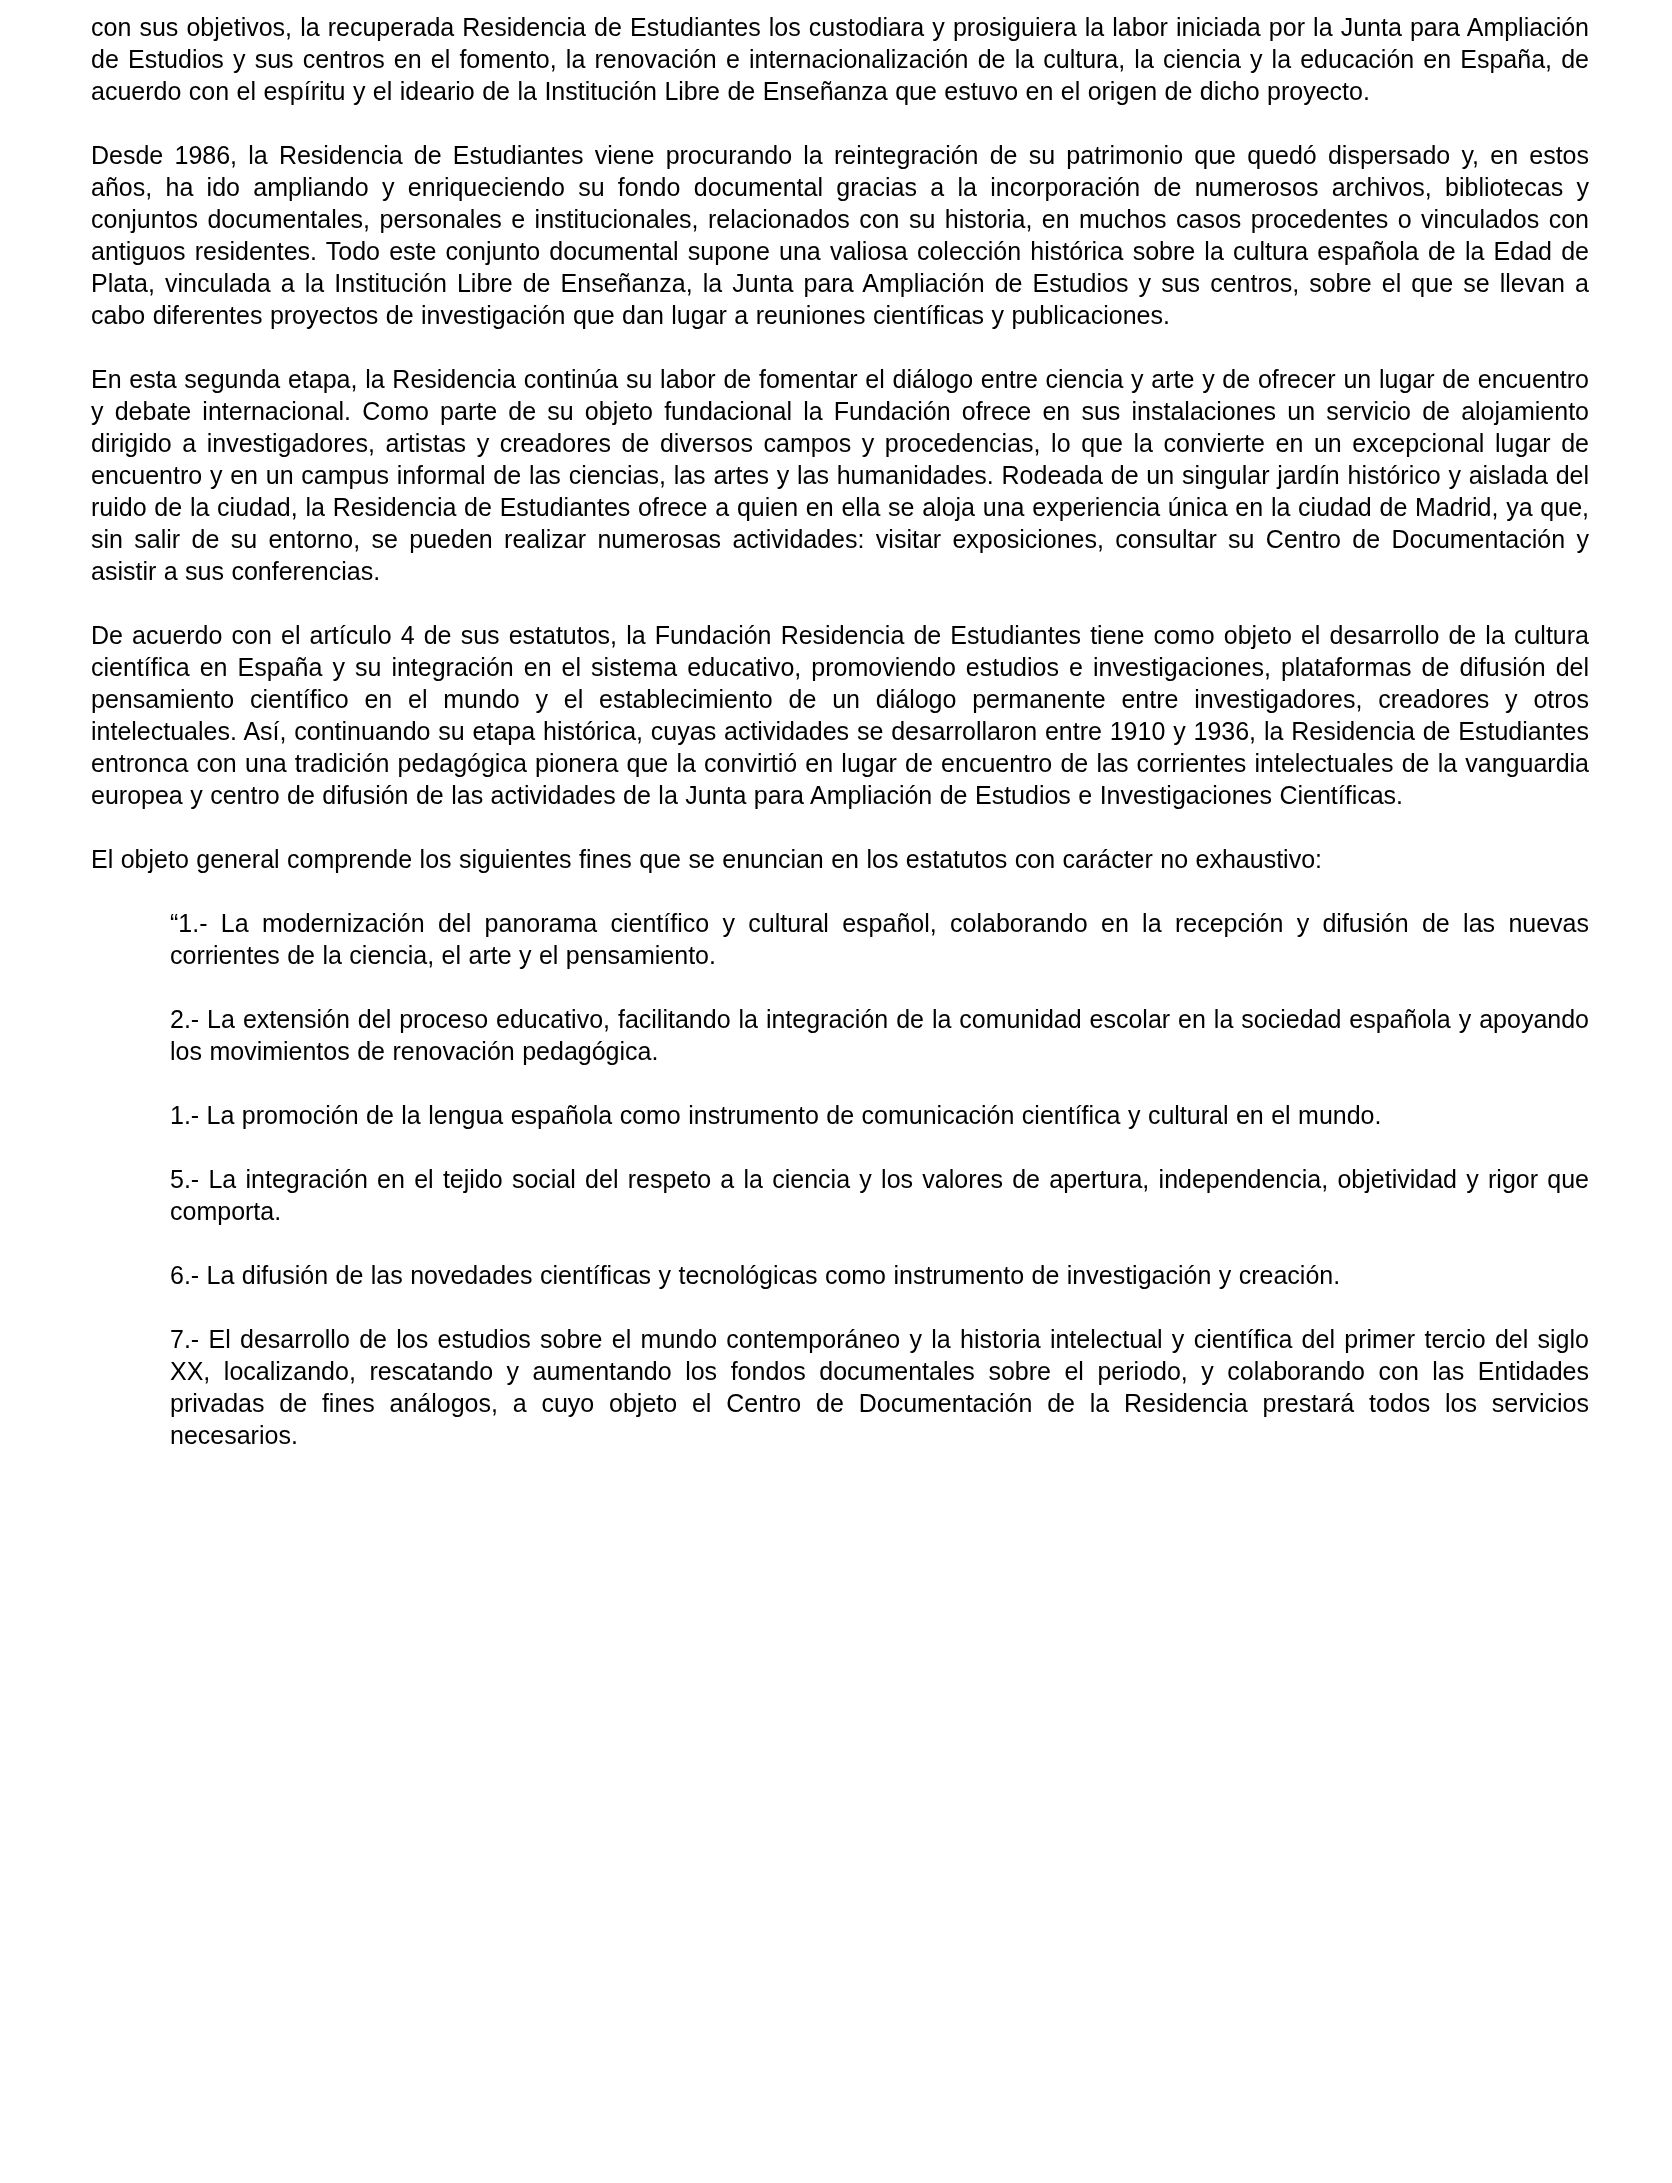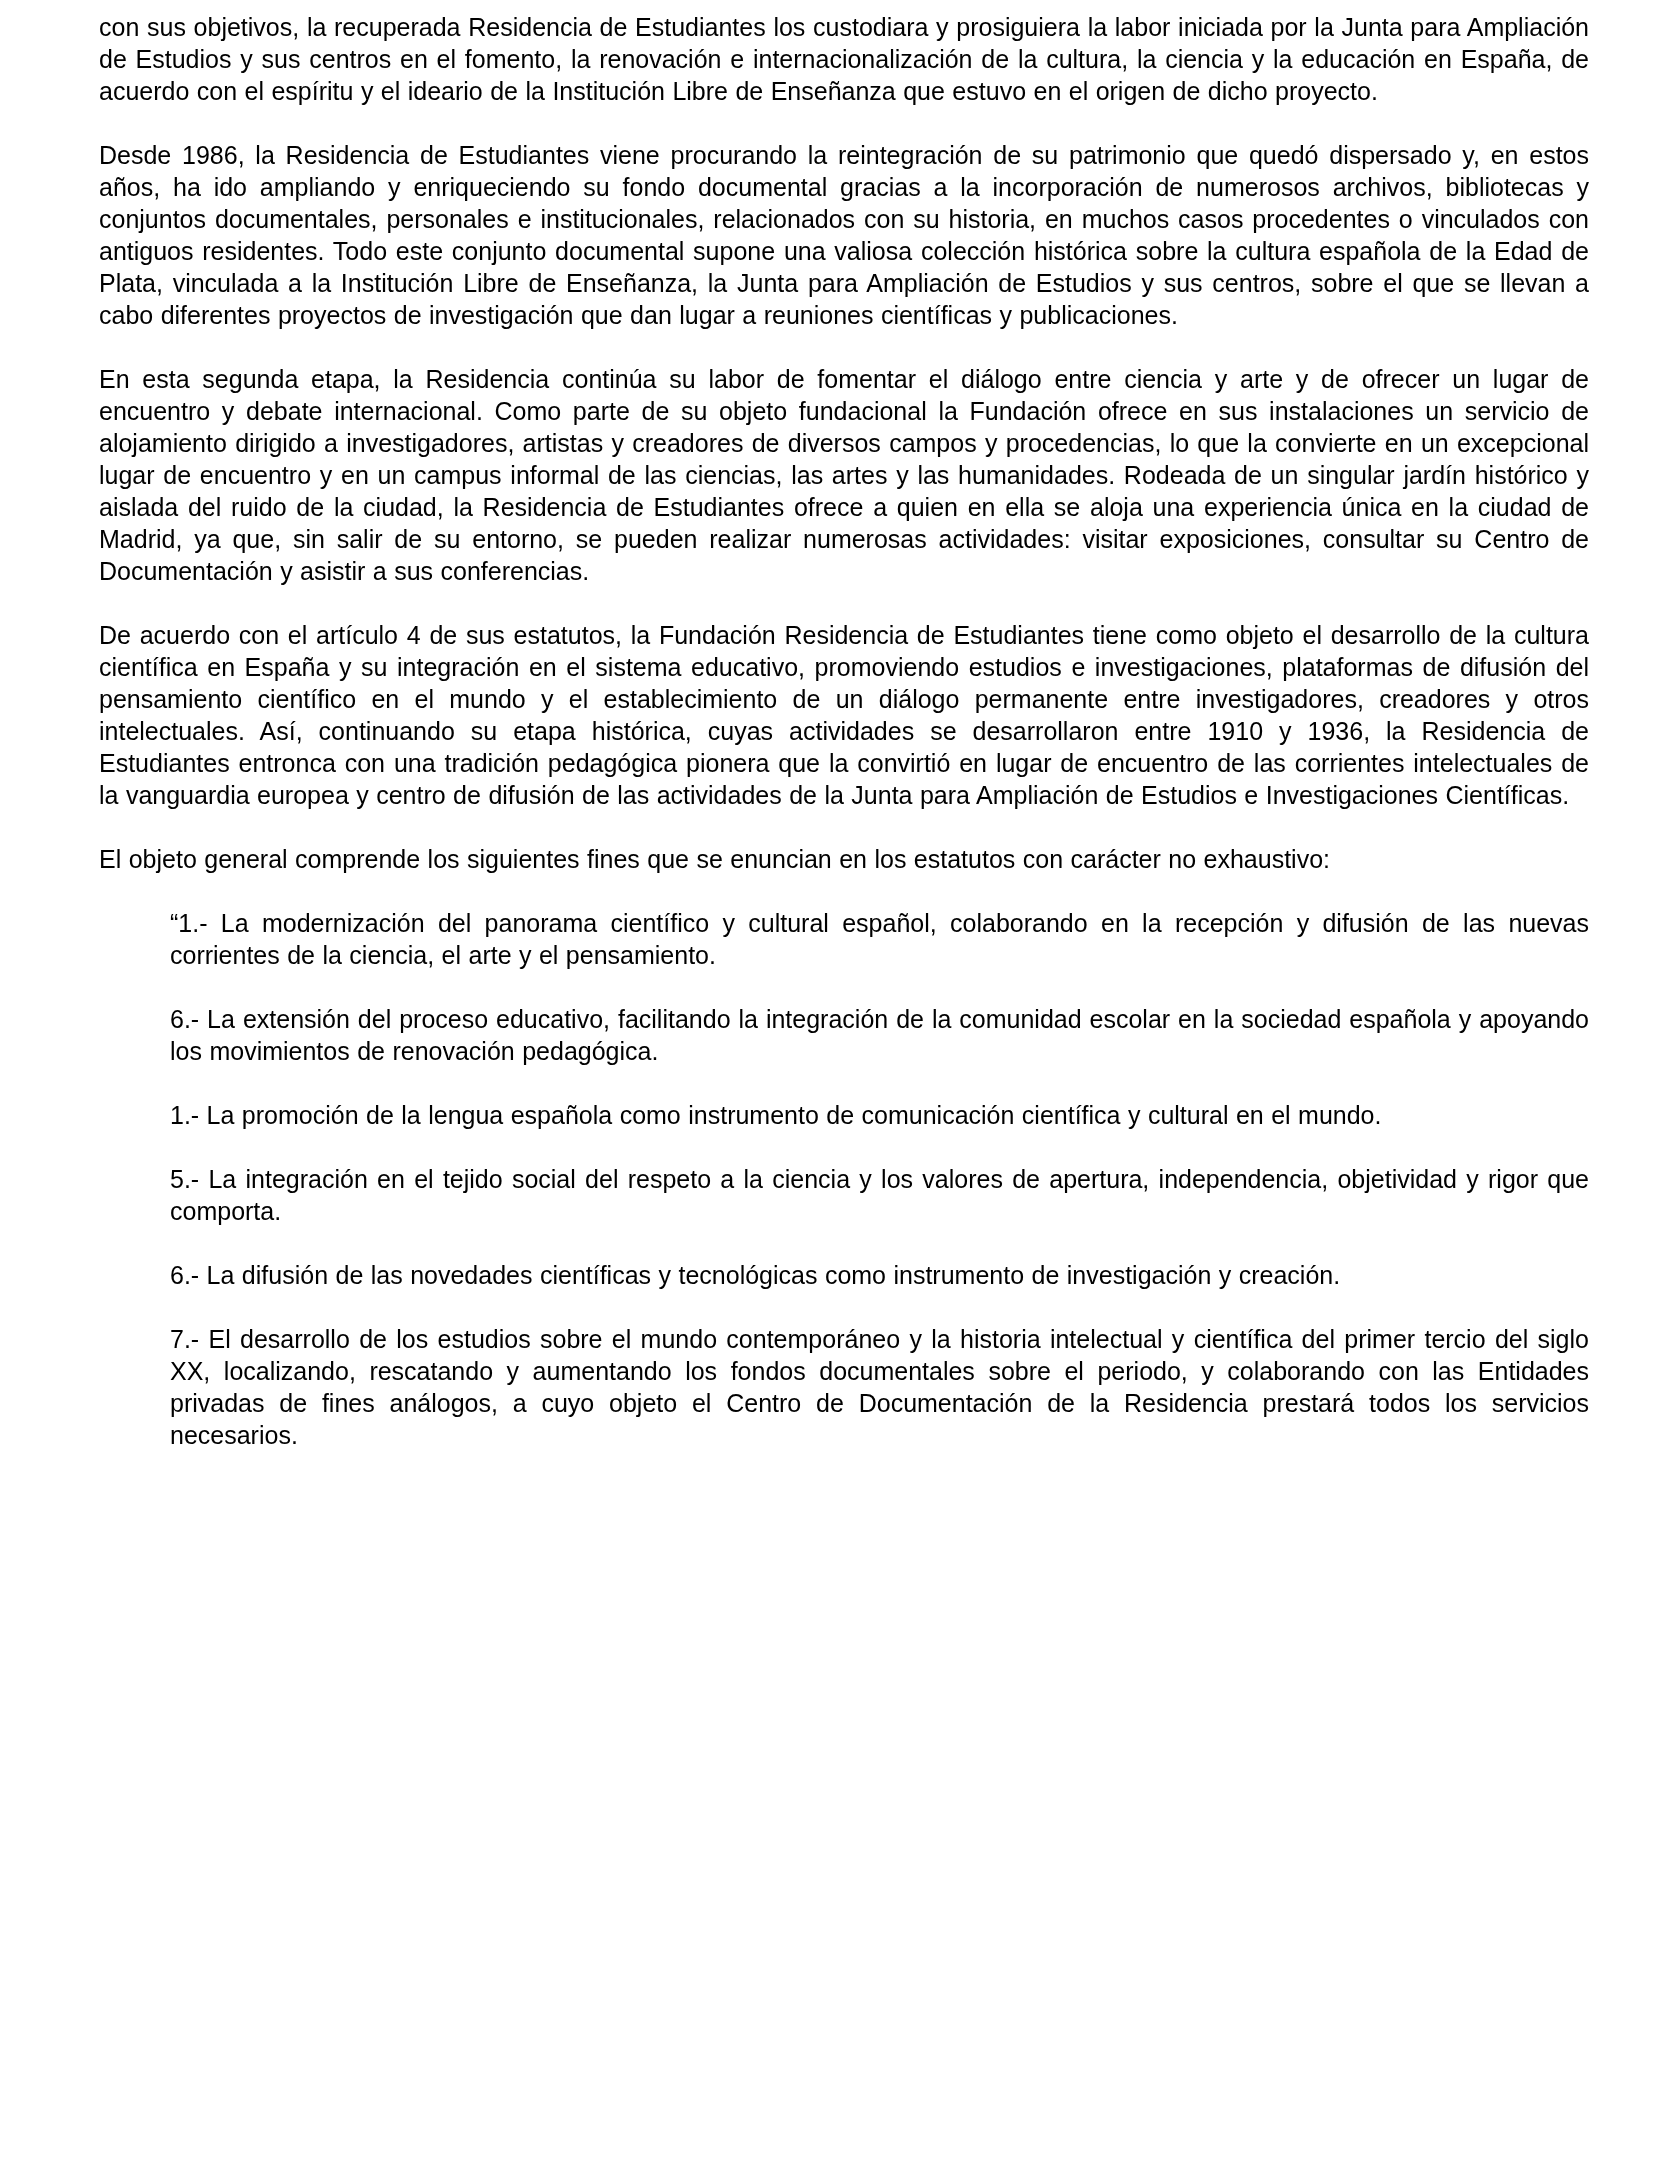--- a/index.html
+++ b/index.html
@@ -14,21 +14,21 @@
       box-sizing: border-box;
       background: #ffffff;
       color: #000000;
       font-family: "Liberation Sans", sans-serif;
       font-size: 25px;
       line-height: 32px;
       padding: 11px 83px 0 83px;
       overflow: hidden;
     }
     .para {
-      margin: 0 0 32px 16px;
+      margin: 0 0 32px 8px;
       text-align: justify;
       text-justify: inter-word;
       word-spacing: 0.02em;
     }
     .statutes-list {
       margin: 0;
     }
     .list-item {
       margin: 0 0 32px 87px;
       text-align: justify;
@@ -50,21 +50,21 @@
 
 
   <p class="para">En esta segunda etapa, la Residencia continúa su labor de fomentar el diálogo entre ciencia y arte y de ofrecer un lugar de encuentro y debate internacional. Como parte de su objeto fundacional la Fundación ofrece en sus instalaciones un servicio de alojamiento dirigido a investigadores, artistas y creadores de diversos campos y procedencias, lo que la convierte en un excepcional lugar de encuentro y en un campus informal de las ciencias, las artes y las humanidades. Rodeada de un singular jardín histórico y aislada del ruido de la ciudad, la Residencia de Estudiantes ofrece a quien en ella se aloja una experiencia única en la ciudad de Madrid, ya que, sin salir de su entorno, se pueden realizar numerosas actividades: visitar exposiciones, consultar su Centro de Documentación y asistir a sus conferencias.</p>
 
   <p class="para">De acuerdo con el artículo 4 de sus estatutos, la Fundación Residencia de Estudiantes tiene como objeto el desarrollo de la cultura científica en España y su integración en el sistema educativo, promoviendo estudios e investigaciones, plataformas de difusión del pensamiento científico en el mundo y el establecimiento de un diálogo permanente entre investigadores, creadores y otros intelectuales. Así, continuando su etapa histórica, cuyas actividades se desarrollaron entre 1910 y 1936, la Residencia de Estudiantes entronca con una tradición pedagógica pionera que la convirtió en lugar de encuentro de las corrientes intelectuales de la vanguardia europea y centro de difusión de las actividades de la Junta para Ampliación de Estudios e Investigaciones Científicas.</p>
 
   <p class="para">El objeto general comprende los siguientes fines que se enuncian en los estatutos con carácter no exhaustivo:</p>
 
   <div class="statutes-list">
     <p class="list-item">“1.- La modernización del panorama científico y cultural español, colaborando en la recepción y difusión de las nuevas corrientes de la ciencia, el arte y el pensamiento.</p>
-    <p class="list-item">6.- La extensión del proceso educativo, facilitando la integración de la comunidad escolar en la sociedad española y apoyando los movimientos de renovación pedagógica.</p>
+    <p class="list-item">2.- La extensión del proceso educativo, facilitando la integración de la comunidad escolar en la sociedad española y apoyando los movimientos de renovación pedagógica.</p>
     <p class="list-item">1.- La promoción de la lengua española como instrumento de comunicación científica y cultural en el mundo.</p>
     <p class="list-item">5.- La integración en el tejido social del respeto a la ciencia y los valores de apertura, independencia, objetividad y rigor que comporta.</p>
     <p class="list-item">6.- La difusión de las novedades científicas y tecnológicas como instrumento de investigación y creación.</p>
     <p class="list-item">7.- El desarrollo de los estudios sobre el mundo contemporáneo y la historia intelectual y científica del primer tercio del siglo XX, localizando, rescatando y aumentando los fondos documentales sobre el periodo, y colaborando con las Entidades privadas de fines análogos, a cuyo objeto el Centro de Documentación de la Residencia prestará todos los servicios necesarios.</p>
   </div>
 
 </div>
 
 
 </body></html>

